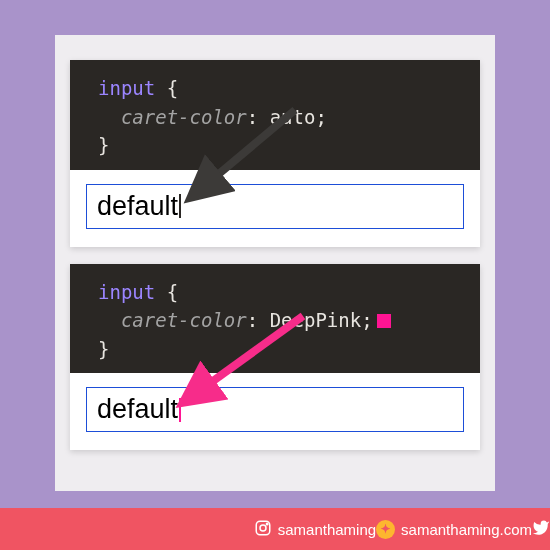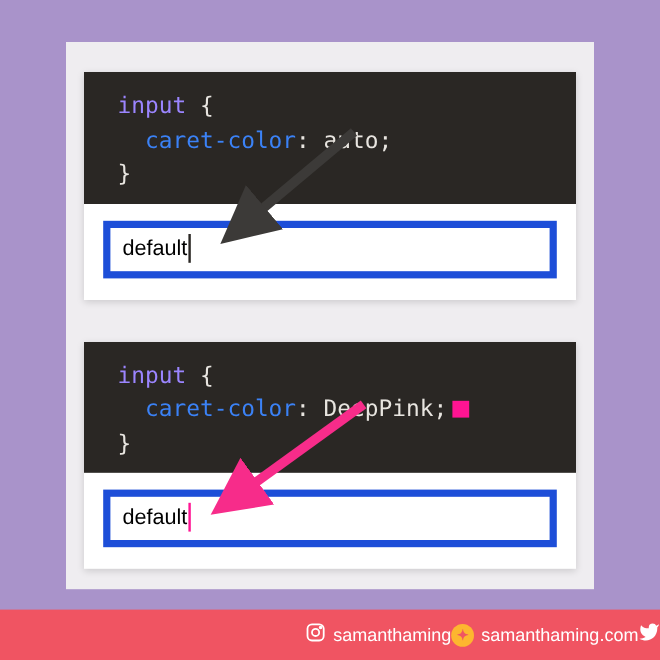--- a/index.html
+++ b/index.html
@@ -14,55 +14,55 @@
     .canvas {
       position: absolute;
       top: 35px;
       left: 55px;
       width: 440px;
       height: 456px;
       background: #efedf0;
       padding: 25px 15px;
       display: flex;
       flex-direction: column;
-      gap: 35px;
+      gap: 17px;
     }
     .example {
       background: #fff;
       box-shadow: 0 2px 6px rgba(0,0,0,0.15);
     }
     .code-block {
       background: #2a2724;
       color: #e8e5e0;
       font-family: "SFMono-Regular", Consolas, monospace;
       font-size: 19px;
       line-height: 1.5;
       padding: 14px 28px 10px;
     }
     .code-block .selector { color: #9b85ff; }
-    .code-block .prop { color: #3b82f6; }
+    .code-block .prop { color: #a3a3a3; font-style: italic; }
     .code-block .value { color: #e8e5e0; }
     .swatch {
       display: inline-block;
       width: 14px;
       height: 14px;
       background: #ff1493;
       vertical-align: middle;
       margin-left: 4px;
       position: relative;
       top: -1px;
     }
     .input-wrap {
       padding: 14px 16px 18px;
       position: relative;
     }
     .input-box {
-      border: 6px solid #1d4ed8;
+      border: 1px solid #1d4ed8;
       padding: 6px 10px;
-      font-size: 18px;
+      font-size: 27px;
       position: relative;
     }
     .input-text {
       font-family: -apple-system, BlinkMacSystemFont, sans-serif;
     }
     .caret {
       display: inline-block;
       width: 1.5px;
       height: 24px;
       vertical-align: middle;

